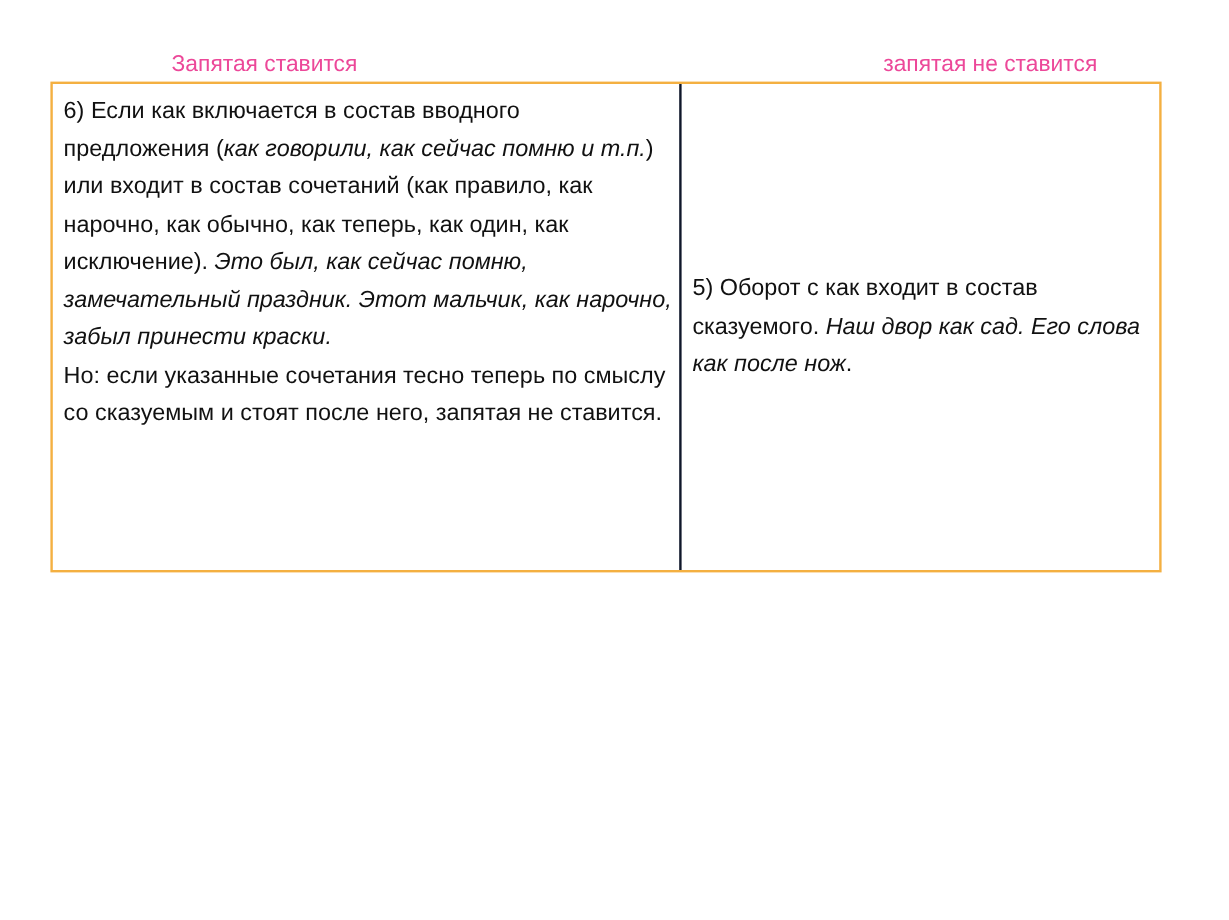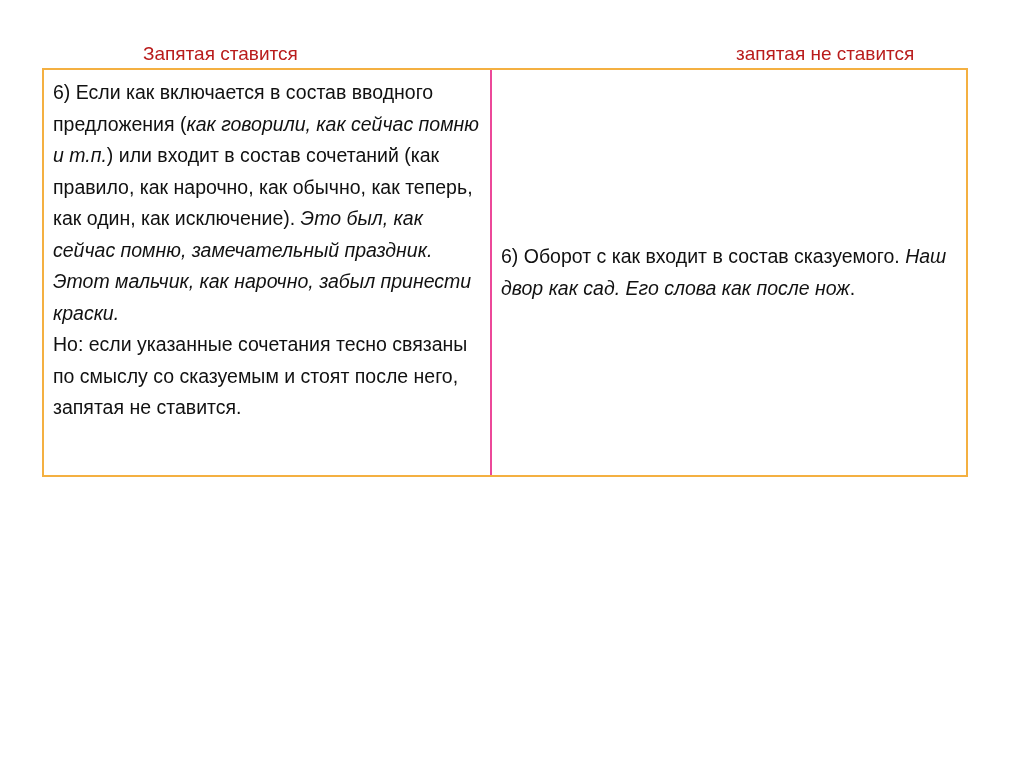--- a/index.html
+++ b/index.html
@@ -1,35 +1,35 @@
 <!DOCTYPE html>
 <html><head>
 <meta charset="utf-8">
 <style>
   html, body { margin:0; padding:0; background:#ffffff; }
   body { width:1024px; height:767px; position:relative; overflow:hidden;
          font-family:"Liberation Sans", sans-serif; color:#111; }
-  .hdr { position:absolute; top:42px; font-size:19px; line-height:24px; color:#b91c1c; }
+  .hdr { position:absolute; top:42px; font-size:19px; line-height:24px; color:#ec4899; }
   .hdr.left { left:143px; }
   .hdr.right { left:697px;margin-left:39px; }
   .tbl { position:absolute; left:42px; top:68px; width:926px; height:409px;
          border:2px solid #f4b041; box-sizing:border-box; display:flex; }
   .cell { box-sizing:border-box; font-size:19.5px; line-height:31.5px; color:#111; }
-  .cell.left { width:448px; border-right:2px solid #ec4899; padding:7px 6px 0 9px; }
+  .cell.left { width:524px; border-right:2px solid #0f172a; padding:7px 6px 0 9px; }
   .cell.right { flex:1; padding:0 6px 0 9px; display:flex; align-items:center; }
   .it { font-style:italic; }
   p { margin:0; }
 </style>
 </head>
 <body>
 
 <div class="hdr left">Запятая ставится</div>
 <div class="hdr right">запятая не ставится</div>
 
 <div class="tbl">
   <div class="cell left">
     <p><span>6) Если как включается в состав вводного предложения (</span><span class="it">как говорили, как сейчас помню и т.п.</span><span>) или входит в состав сочетаний (как правило, как нарочно, как обычно, как теперь, как один, как исключение). </span><span class="it">Это был, как сейчас помню, замечательный праздник. Этот мальчик, как нарочно, забыл принести краски.</span></p>
-    <p>Но: если указанные сочетания тесно связаны по смыслу со сказуемым и стоят после него, запятая не ставится.</p>
+    <p>Но: если указанные сочетания тесно теперь по смыслу со сказуемым и стоят после него, запятая не ставится.</p>
   </div>
   <div class="cell right">
-    <p><span>6) Оборот с как входит в состав сказуемого. </span><span class="it">Наш двор как сад. Его слова как после нож</span><span>.</span></p>
+    <p><span>5) Оборот с как входит в состав сказуемого. </span><span class="it">Наш двор как сад. Его слова как после нож</span><span>.</span></p>
   </div>
 </div>
 
 </body></html>

